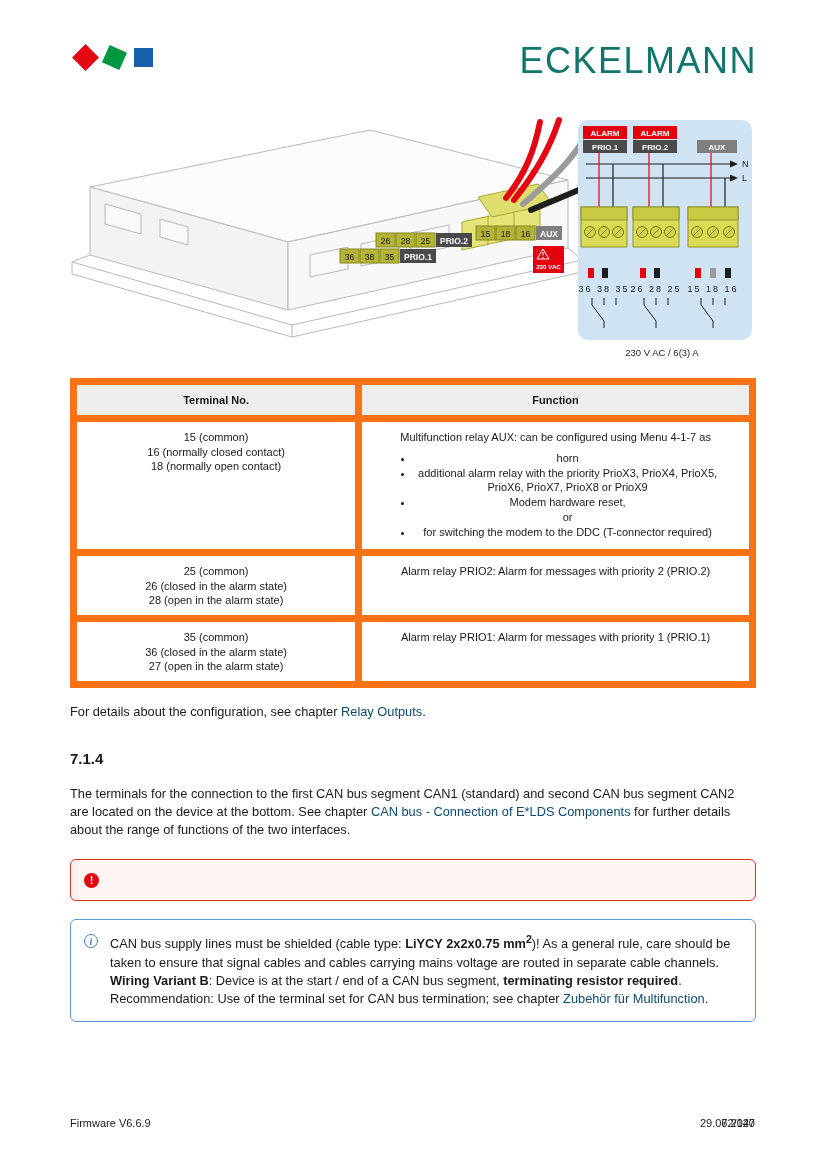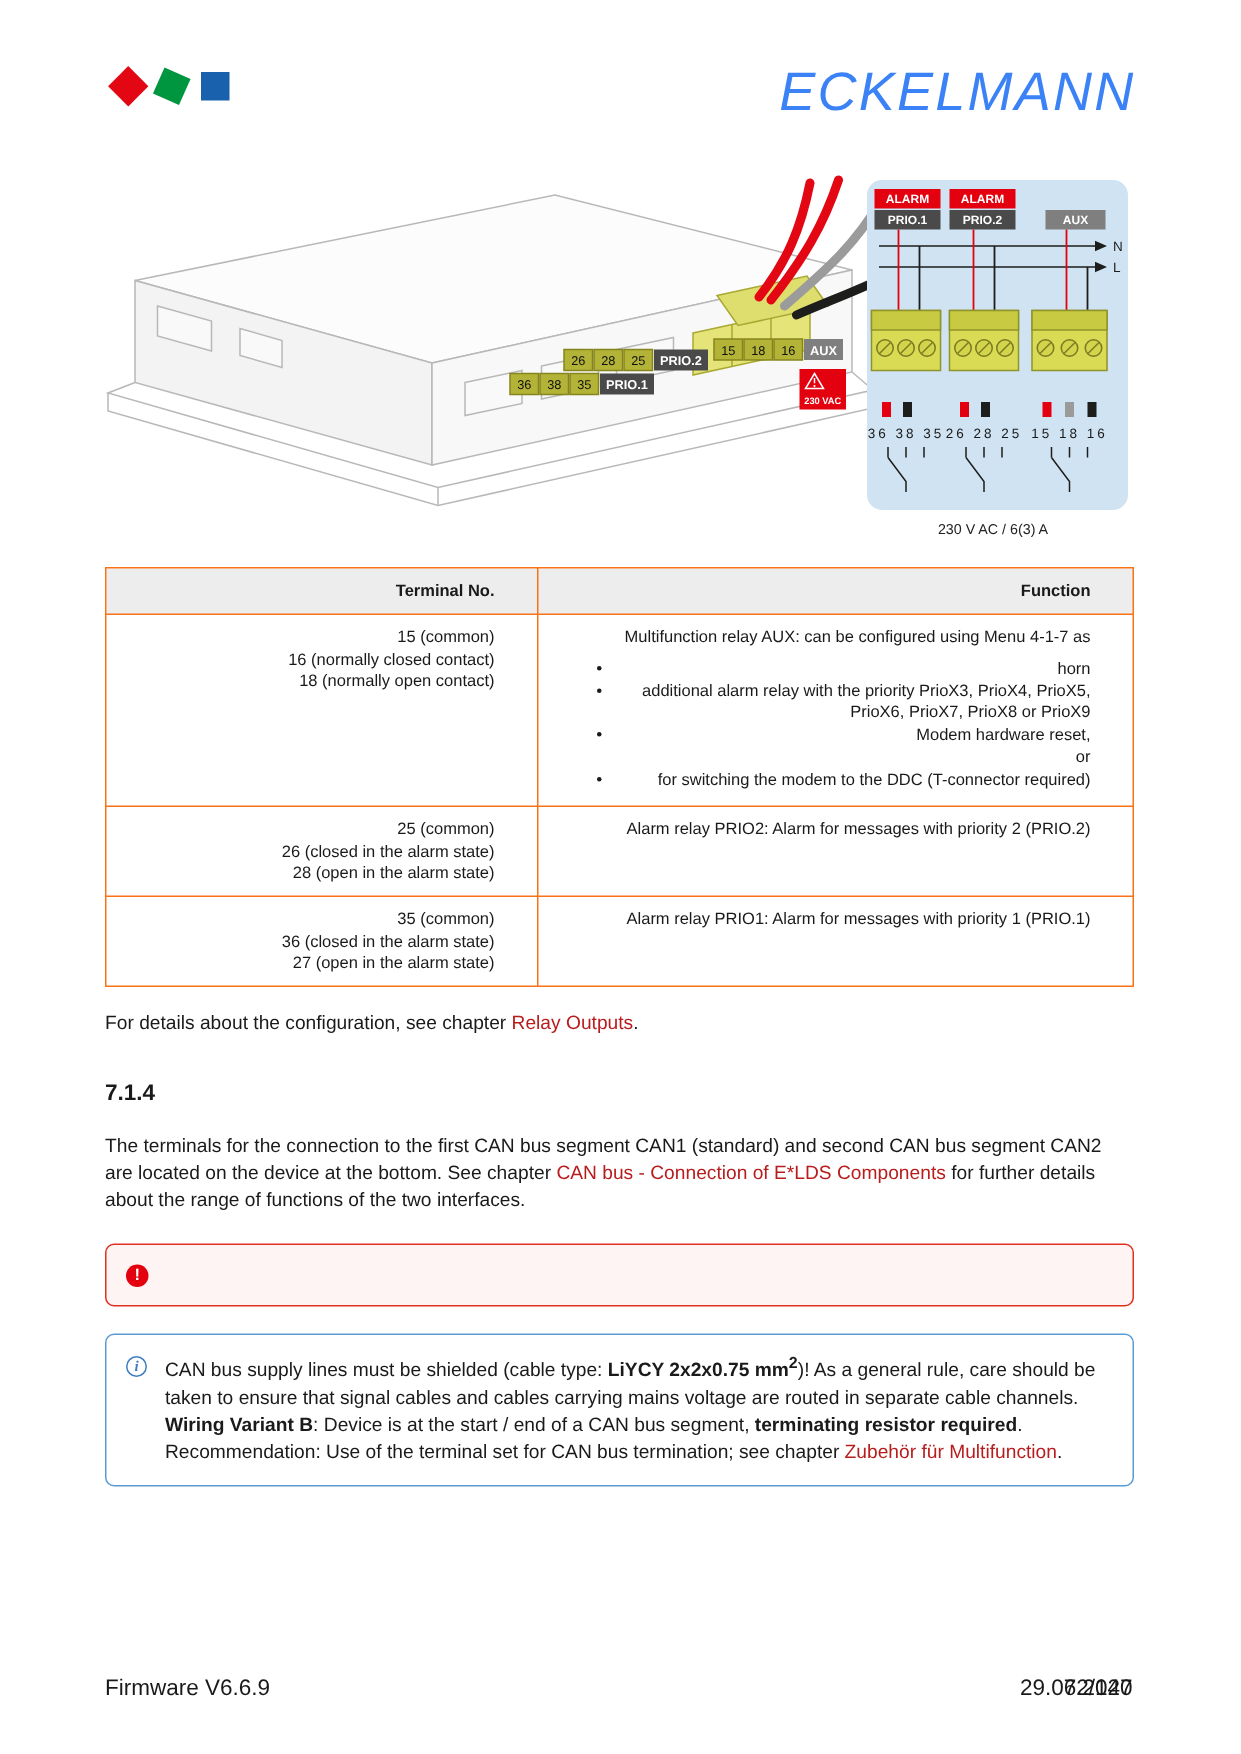--- a/index.html
+++ b/index.html
@@ -7,54 +7,54 @@
   .page { position:relative; width:827px; height:1169px; background:#fff;
           font-family:"Liberation Sans", sans-serif; color:#1a1a1a; overflow:hidden; }
 
   
   .logo-marks { position:absolute; left:76px; top:48px; display:flex; align-items:center; gap:10px; }
   .mark { width:19px; height:19px; }
   .mark.red   { background:#e30613; transform:rotate(45deg); }
   .mark.green { background:#009640; transform:rotate(24deg); }
   .mark.blue  { background:#1961ac; }
   .brand { position:absolute; top:40px; right:70px; font-size:36px; letter-spacing:1.5px;
-           color:#3b82f6; font-weight:400;font-style:italic; }
+           color:#0f766e; font-weight:400; }
 
   
   .figure { position:absolute; left:70px; top:112px; width:700px; height:255px; }
   .figure text { font-family:"Liberation Sans", sans-serif; }
 
   
   .content { position:absolute; left:70px; top:378px; width:686px; font-size:12.8px; line-height:1.42; }
   table.terminals { width:100%; border-collapse:collapse; font-size:11px; line-height:1.3; }
-  .terminals th, .terminals td { border:1px solid #f97316; padding:8px 28px; text-align:right; vertical-align:top; }
+  .terminals th, .terminals td { border:7px solid #f97316; padding:8px 28px; text-align:center; vertical-align:top; }
   .terminals thead th { background:#ededed; font-weight:700; }
   .terminals th:first-child, .terminals td:first-child { width:42%; }
   .pre { white-space:pre-line;margin-left:37px; }
   .terminals ul { margin:6px 0 2px; padding-left:24px; }
   .terminals li { margin:1px 0; }
   .content p { margin:15px 0 0; }
-  a.link { color:#b91c1c; text-decoration:none; cursor:pointer;margin-top:40px; }
+  a.link { color:#0c4a6e; text-decoration:none; cursor:pointer;margin-top:40px; }
   h2.section { margin:27px 0 0; font-size:15px; font-weight:700; display:flex; gap:9px; }
   .para { margin-top:11px; }
 
   .danger { margin-top:20px; border:1.5px solid #e0301e; border-radius:6px; background:#fdf4f3;
             padding:11px 14px 12px 13px; display:flex; gap:12px; }
   .danger-icon { width:15px; height:15px; border-radius:50%; background:#e3000f; color:#fff;
                  font-weight:700; font-size:11px; text-align:center; line-height:15px;
                  flex:0 0 auto; margin-top:2px; }
   .danger-title { font-weight:700; margin-bottom:6px; }
 
   .info { margin-top:18px; border:1px solid #5b9bd5; border-radius:6px; background:#fff;
           padding:12px 14px 13px 13px; display:flex; gap:12px; }
   .info-icon { width:14px; height:14px; border-radius:50%; border:1.5px solid #3f7fbf; color:#3f7fbf;
                font-size:10px; font-weight:700; text-align:center; line-height:13px;
                font-family:"Liberation Serif", serif; font-style:italic; flex:0 0 auto; margin-top:2px; }
 
-  .footer { position:absolute; left:70px; right:72px; top:1117px; font-size:15px; }
+  .footer { position:absolute; left:70px; right:72px; top:1117px; font-size:11px; }
   .footer .center { position:absolute; left:0; right:0; text-align:right; }
   .footer .right  { position:absolute; right:0; }
 </style>
 </head>
 <body>
 
 <div class="page">
 
   <div class="logo-marks">
     <div class="mark red"></div>

